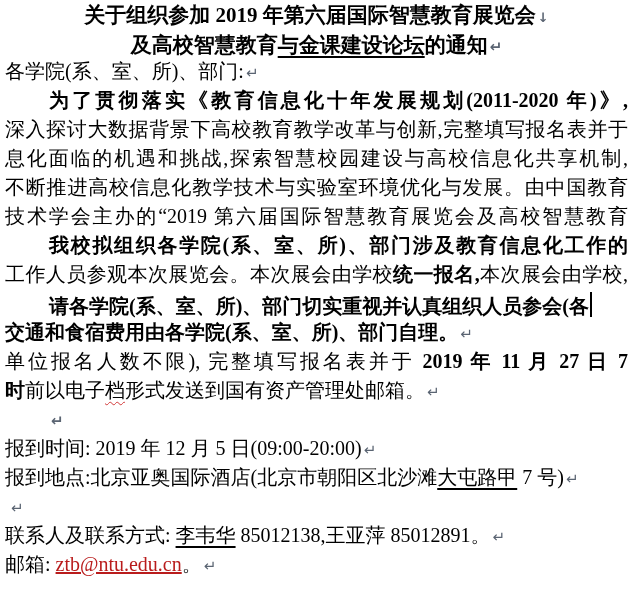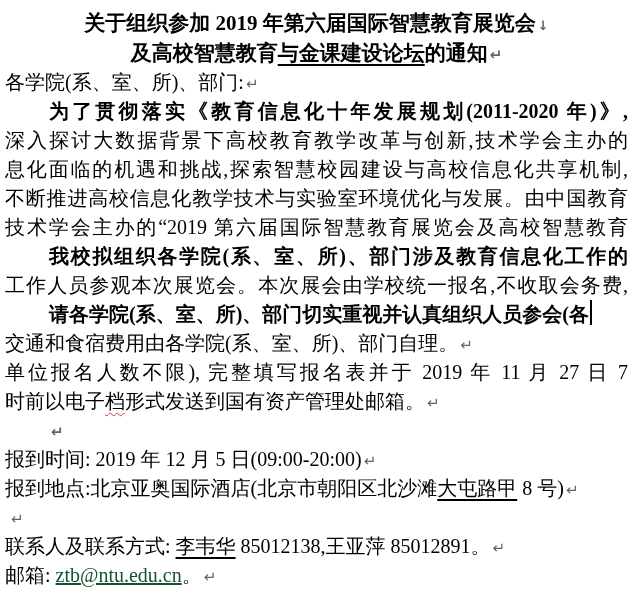--- a/index.html
+++ b/index.html
@@ -1,66 +1,66 @@
 <!DOCTYPE html>
 <html><head>
 <meta charset="utf-8">
 <style>
   html,body{margin:0;padding:0;background:#fff;}
   .page{
     position:relative;
     width:632px;height:613px;
     box-sizing:border-box;
-    padding:8px 4px 0 5px;
+    padding:0 4px 0 5px;
     background:#ffffff;
     overflow:hidden;
     font-family:"Liberation Serif","DejaVu Serif",serif;
     color:#000;
   }
   .line{
     font-size:20px;
-    line-height:29px;
+    line-height:22px;
     height:29px;
     text-align:left;
     overflow:visible;
   }
   .title{
     font-size:21px;
     line-height:30px;
     height:30px;
     text-align:center;
     font-weight:bold;
   }
   .just{
     text-align:justify;
     text-align-last:justify;
     text-justify:inter-character;
   }
   .indent{text-indent:44px;font-weight:bold;}
   .indent-sm{text-indent:4px;}
-  .b{font-weight:normal;}
+  .b{font-weight:bold;}
   .sq-blue{
     text-decoration-line:underline;
     text-decoration-style:wavy;
     text-decoration-color:#3c5bd0;
     text-decoration-thickness:1px;
     text-underline-offset:4px;
     text-decoration-skip-ink:none;
     text-decoration:underline;
   }
   .sq-red{
     text-decoration-line:underline;
     text-decoration-style:wavy;
     text-decoration-color:#d23a3a;
     text-decoration-thickness:1px;
     text-underline-offset:4px;
     text-decoration-skip-ink:none;
   }
   .link{
-    color:#14532d;
+    color:#b91c1c;
     text-decoration:underline;
     cursor:pointer;
   }
   .mark{
     color:#5a6472;
     font-size:15px;
     font-family:"DejaVu Sans",sans-serif;
     padding-left:2px;
   }
   .mark-dn{font-size:13px;}
@@ -77,37 +77,37 @@
 
 <div class="page">
 
   <div class="line title"><span>关于组织参加 2019 年第六届国际智慧教育展览会</span><span class="mark mark-dn">↓</span></div>
 
   <div class="line title"><span>及高校智慧教育</span><span class="sq-blue">与金课建设论坛</span><span>的通知</span><span class="mark">↵</span></div>
 
   <div class="line"><span>各学院(系、室、所)、部门:</span><span class="mark">↵</span></div>
 
   <div class="line just indent"><span>为了贯彻落实《教育信息化十年发展规划(2011-2020 年)》,</span></div>
-  <div class="line just"><span>深入探讨大数据背景下高校教育教学改革与创新,技术学会主办的</span></div>
+  <div class="line just"><span>深入探讨大数据背景下高校教育教学改革与创新,完整填写报名表并于</span></div>
   <div class="line just"><span>息化面临的机遇和挑战,探索智慧校园建设与高校信息化共享机制,</span></div>
   <div class="line just"><span>不断推进高校信息化教学技术与实验室环境优化与发展。由中国教育</span></div>
   <div class="line just"><span>技术学会主办的“2019 第六届国际智慧教育展览会及高校智慧教育</span></div>
 
   <div class="line just indent"><span>我校拟组织各学院(系、室、所)、部门涉及教育信息化工作的</span></div>
-  <div class="line just"><span>工作人员参观本次展览会。本次展会由学校</span><span class="b">统一报名,</span><span>不收取会务费,</span></div>
+  <div class="line just"><span>工作人员参观本次展览会。本次展会由学校</span><span class="b">统一报名,</span><span>本次展会由学校,</span></div>
   <div class="line indent"><span>请各学院(系、室、所)、部门切实重视并认真组织人员参会(各</span><span class="caret"></span></div>
 
   <div class="line"><span class="b">交通和食宿费用由各学院(系、室、所)、部门自理。</span><span class="mark">↵</span></div>
   <div class="line just"><span>单位报名人数不限), 完整填写报名表并于 </span><span class="b">2019 年 11 月 27 日 7</span></div>
   <div class="line"><span class="b">时</span><span>前以电子</span><span class="sq-red">档</span><span>形式发送到国有资产管理处邮箱。</span><span class="mark">↵</span></div>
 
   <div class="line indent"><span class="mark">↵</span></div>
 
   <div class="line"><span>报到时间: 2019 年 12 月 5 日(09:00-20:00)</span><span class="mark">↵</span></div>
-  <div class="line"><span>报到地点:北京亚奥国际酒店(北京市朝阳区北沙滩</span><span class="sq-blue">大屯路甲</span><span> 8 号)</span><span class="mark">↵</span></div>
+  <div class="line"><span>报到地点:北京亚奥国际酒店(北京市朝阳区北沙滩</span><span class="sq-blue">大屯路甲</span><span> 7 号)</span><span class="mark">↵</span></div>
 
   <div class="line indent-sm"><span class="mark">↵</span></div>
 
   <div class="line"><span>联系人及联系方式: </span><span class="sq-blue">李韦华</span><span> 85012138,王亚萍 85012891。</span><span class="mark">↵</span></div>
 
   <div class="line"><span>邮箱: </span><span class="link">ztb@ntu.edu.cn</span><span>。</span><span class="mark">↵</span></div>
 
 </div>
 
 </body></html>

